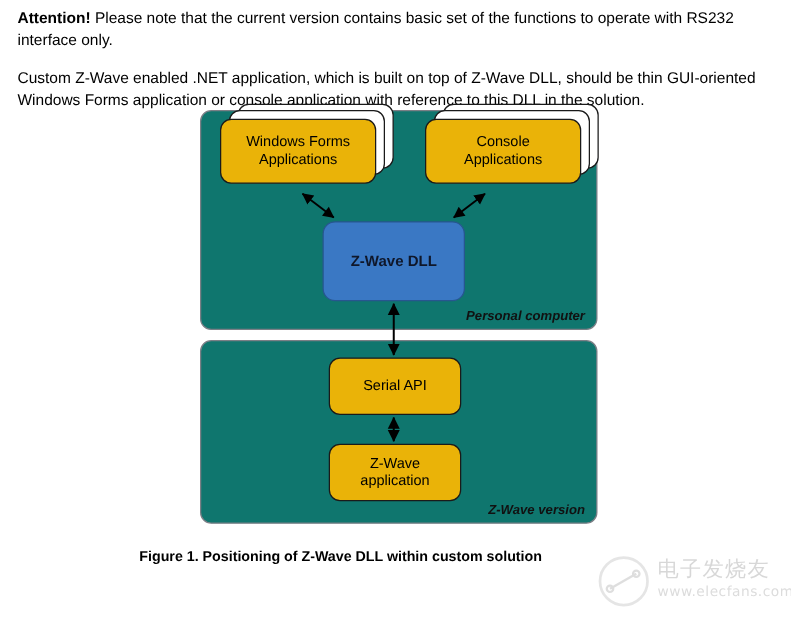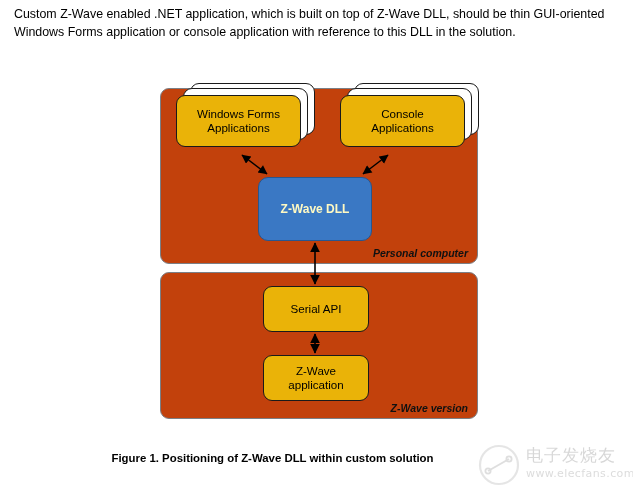--- a/index.html
+++ b/index.html
@@ -35,21 +35,21 @@
   
   #diagram {
     position: absolute;
     left: 0;
     top: 0;
     width: 633px;
     height: 494px;
   }
   .panel {
     position: absolute;
-    background: #c2410c;
+    background: #0f766e;
     border: 1.4px solid #7b7f86;
     border-radius: 9px;
     box-sizing: border-box;
     text-align: center;
   }
   #panel-pc   { left:160px; top:88px;  width:318px; height:176px; }
   #panel-hw   { left:160px; top:272px; width:318px; height:147px; }
 
   .panel-label {
     position: absolute;
@@ -95,42 +95,42 @@
   .grp .stack-card.c1 { left:7px;  top:-7px;  width:125px; height:52px; }
   .grp .stack-card.c2 { left:14px; top:-12px; width:125px; height:52px; }
   .grp .node          { left:0px;  top:0px;   width:125px; height:52px; }
 
   
   #node-dll {
     left: 258px; top: 177px; width: 114px; height: 64px;
     background: #3a78c4;
     border: 1.3px solid #27568f;
     border-radius: 10px;
-    color: #fef9c3;
+    color: #0f172a;
     font-weight: bold;
     font-size: 12px;
     z-index: 4;
   }
   #node-serial { left: 263px; top: 286px; width: 106px; height: 46px; }
   #node-zwapp  { left: 263px; top: 355px; width: 106px; height: 46px; }
 
   
   #arrows {
     position: absolute;
     left: 0; top: 0;
     width: 633px; height: 494px;
     pointer-events: none;
     z-index: 5;
   }
 
   
   #caption {
     position: absolute;
     left: 0;
-    top: 452px;
+    top: 440px;
     width: 545px;
     text-align: center;
     font-size: 11.4px;
     font-weight: bold;
     color: #000;
   }
 
   
   #watermark {
     position: absolute;
@@ -163,20 +163,21 @@
     color: #cfcfcf;
     letter-spacing: 0.4px;
     white-space: nowrap;
     font-family: "DejaVu Sans", sans-serif;
   }
 </style>
 </head>
 <body>
 
 <div id="intro">
+  <p class="para"><span class="strong">Attention!</span><span> Please note that the current version contains basic set of the functions to operate with RS232 interface only.</span></p>
   <p class="para"><span>Custom Z-Wave enabled .NET application, which is built on top of Z-Wave DLL, should be thin GUI-oriented Windows Forms application or console application with reference to this DLL in the solution.</span></p>
 </div>
 
 <div id="diagram">
 
   <div class="panel" id="panel-pc">
     <span class="panel-label">Personal computer</span>
   </div>
 
   <div class="panel" id="panel-hw">

